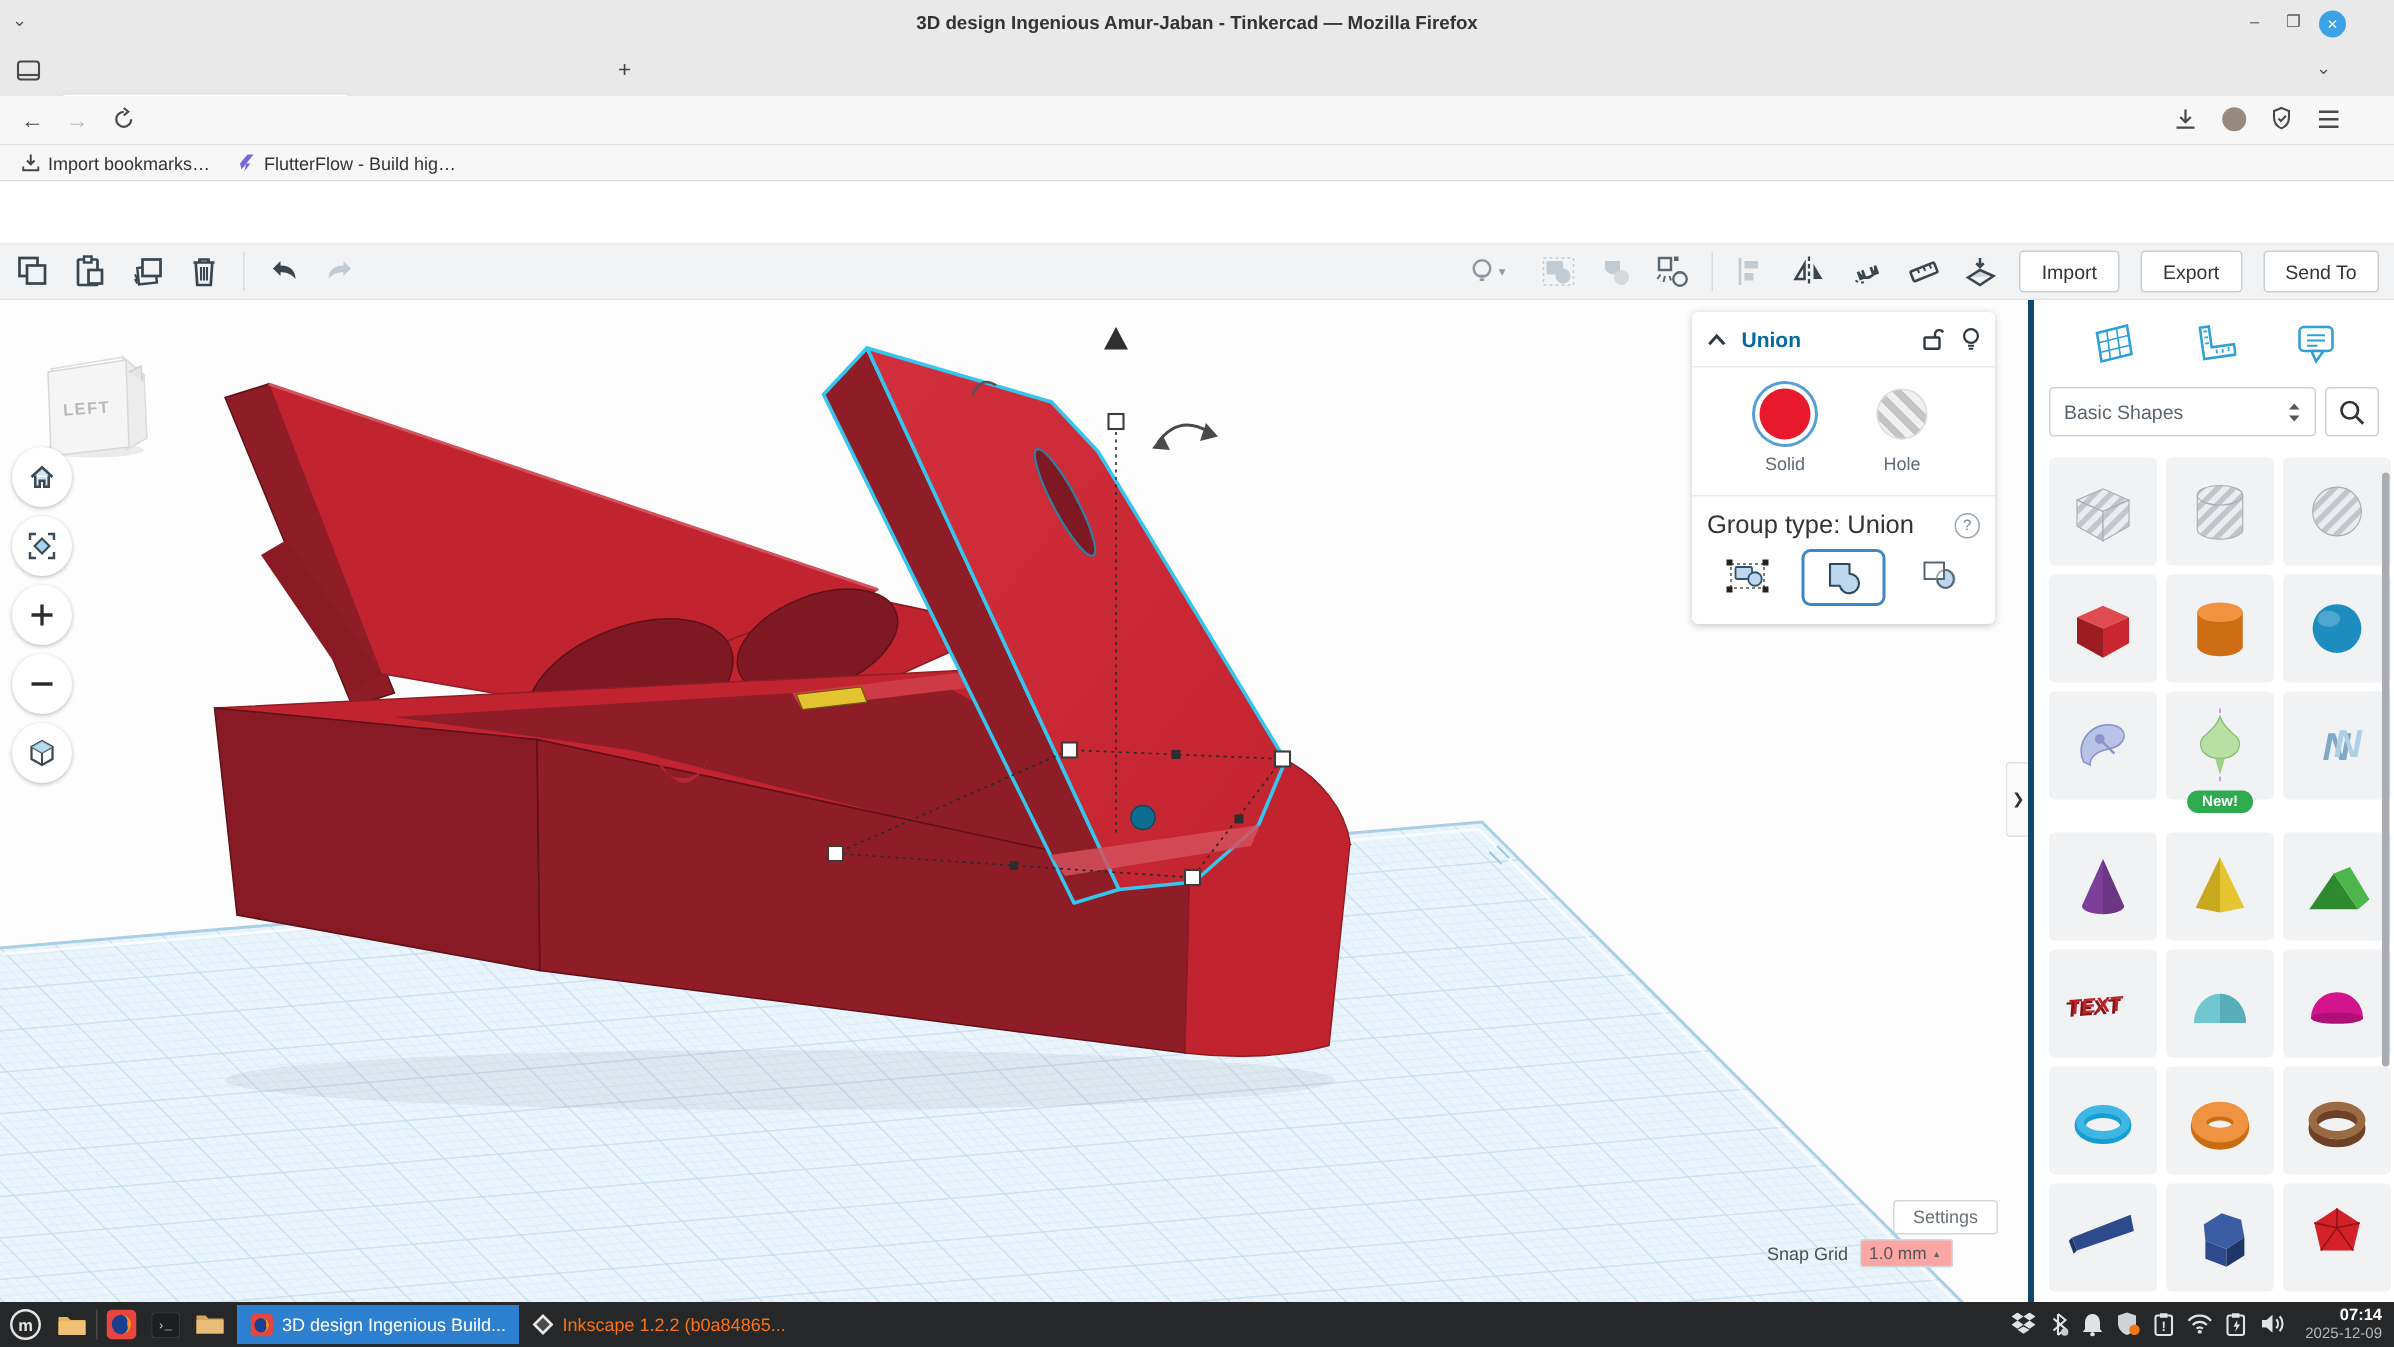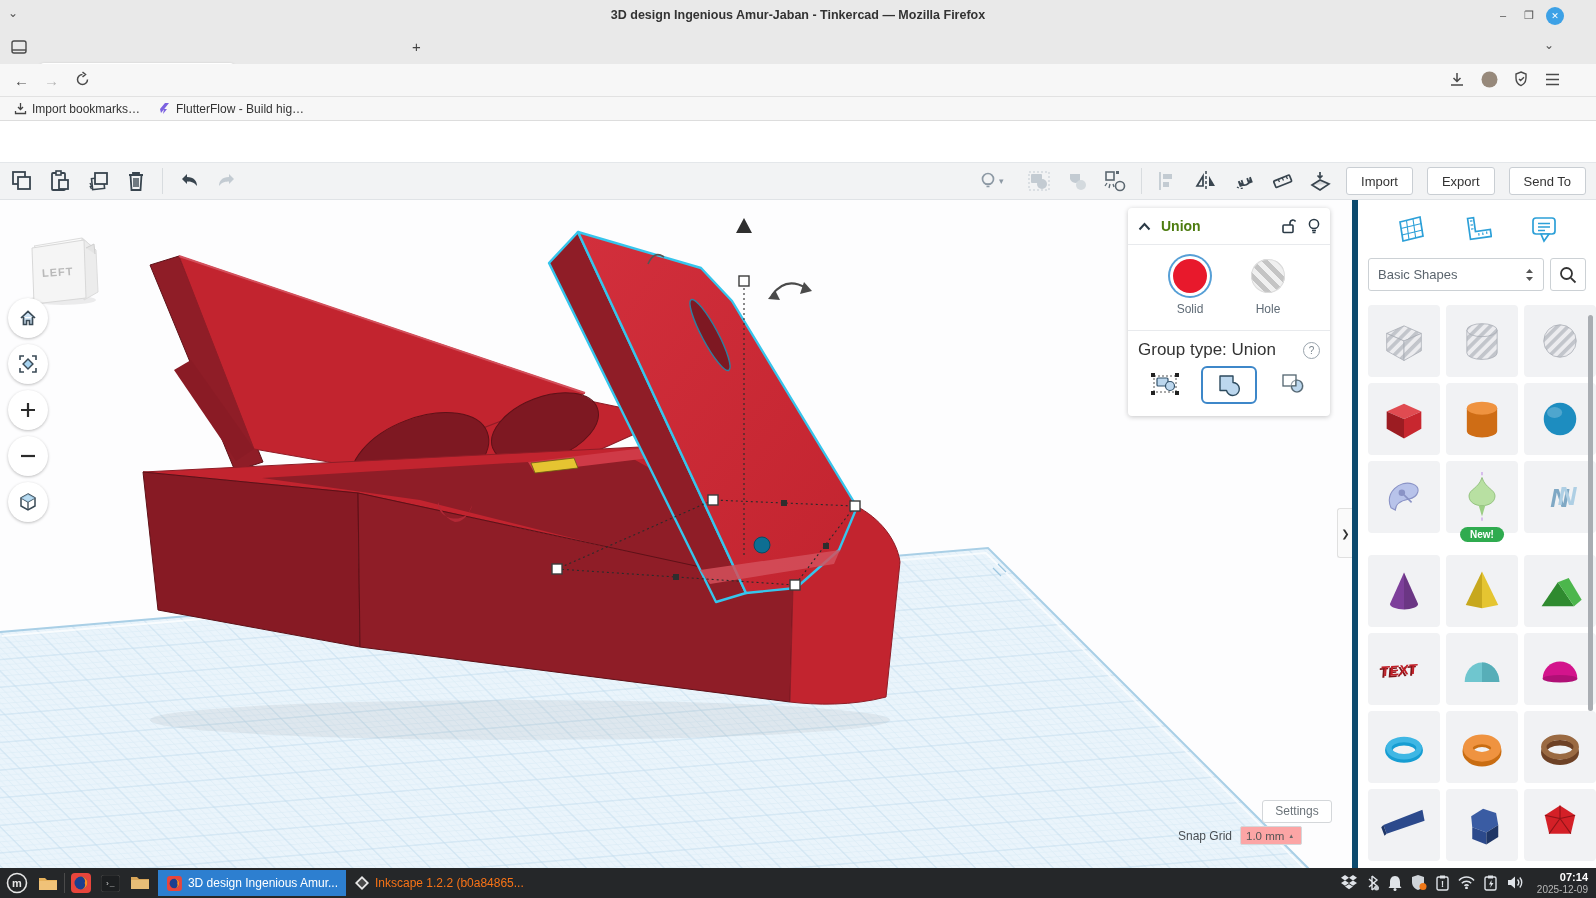--- a/index.html
+++ b/index.html
@@ -48,42 +48,42 @@
   .tbbtn{height:26px;padding:0 14px;background:#fff;border:1px solid #c9ced3;border-radius:3px;font-size:13px;color:#333;display:flex;align-items:center;}
 
   
   #canvas{left:0;top:200px;width:1352px;height:668px;background:#fdfdfe;overflow:hidden;}
   .navball{left:8px;width:40px;height:40px;border-radius:50%;background:#fff;box-shadow:0 1px 3px rgba(0,0,0,.25);display:flex;align-items:center;justify-content:center;}
   #viewcube .face{font-size:11px;font-weight:bold;fill:#b9b9b9;letter-spacing:1px;}
 
   
   #unionpanel{left:1128px;top:208px;width:202px;background:#fff;border-radius:4px;box-shadow:0 1px 5px rgba(0,0,0,.22);}
   #up-head{display:flex;align-items:center;height:36px;padding:0 10px;border-bottom:1px solid #e8eaed;}
-  #up-title{font-size:14px;font-weight:bold;color:#4d7c0f;margin-left:10px;flex:1;}
+  #up-title{font-size:14px;font-weight:bold;color:#0369a1;margin-left:10px;flex:1;}
   .swatchwrap{display:flex;flex-direction:column;align-items:center;}
   .swatch{width:34px;height:34px;border-radius:50%;}
   #sw-solid{background:#e8192c;box-shadow:0 0 0 3px #fff,0 0 0 5px #569fd6;}
   #sw-hole{background:repeating-linear-gradient(45deg,#c4c4c4 0 5px,#f0f0f0 5px 10px);box-shadow:inset 0 0 0 1px #ddd;}
   .swlbl{font-size:12px;color:#5f6b76;margin-top:9px;}
   #up-grouprow{display:flex;align-items:center;padding:9px 10px 4px;}
   #up-grouplabel{font-size:17px;color:#333;flex:1;}
   #up-help{width:15px;height:15px;border:1px solid #9aa4ad;border-radius:50%;color:#7a848d;font-size:10px;text-align:center;line-height:15px;}
   #up-buttons{display:flex;gap:9px;padding:2px 10px 12px;}
   .gtbtn{width:54px;height:34px;border:1px solid transparent;border-radius:6px;display:flex;align-items:center;justify-content:center;}
   .gtbtn.sel{border:2px solid #3d87c9;}
 
   
   #settingsbtn{left:1262px;top:800px;width:68px;height:21px;background:#fff;border:1px solid #d4d7da;border-radius:3px;font-size:12px;color:#6b7379;text-align:center;line-height:21px;}
   #snapgrid{left:1178px;top:826px;display:flex;align-items:center;gap:8px;}
   #snaplbl{font-size:12px;color:#4a4f54;}
   #snapval{width:62px;height:19px;background:#fca5a5;border:1px solid #d4d7da;border-radius:2px;font-size:11.5px;color:#555;display:flex;align-items:center;padding:0 5px;box-sizing:border-box;gap:5px;}
   #collapse{left:1337px;top:508px;width:15px;height:48px;background:#fafafa;border:1px solid #e0e0e0;border-right:none;border-radius:3px 0 0 3px;display:flex;align-items:center;justify-content:center;font-size:10px;color:#333;}
 
   
-  #shapespanel{left:1352px;top:200px;width:244px;height:668px;background:#fff;border-left:6px solid #0c4a6e;box-sizing:border-box;overflow:hidden;}
+  #shapespanel{left:1352px;top:200px;width:244px;height:668px;background:#fff;border-left:4px solid #0c4a6e;box-sizing:border-box;overflow:hidden;}
   #sp-icons{display:flex;justify-content:space-around;padding:14px 18px 10px;}
   #sp-filter{display:flex;gap:6px;padding:4px 10px 10px;}
   #sp-select{flex:1;height:33px;border:1px solid #ccd1d5;border-radius:3px;display:flex;align-items:center;padding:0 9px;font-size:13px;color:#5a646d;box-sizing:border-box;}
   #sp-search{width:36px;height:33px;border:1px solid #ccd1d5;border-radius:3px;display:flex;align-items:center;justify-content:center;box-sizing:border-box;}
   #sp-grid{position:relative;display:grid;grid-template-columns:repeat(3,72px);gap:6px;padding:4px 0 0 10px;}
   .tile{position:relative;width:72px;height:72px;background:#f1f2f4;border-radius:4px;display:flex;align-items:center;justify-content:center;}
   .newbadge{position:absolute;left:50%;transform:translateX(-50%);bottom:-9px;background:#2fab4f;color:#fff;font-size:10px;font-weight:bold;padding:2px 10px;border-radius:9px;white-space:nowrap;z-index:3;}
   .rowgap{height:10px;grid-column:1/4;}
   #sp-scroll{position:absolute;right:3px;top:115px;width:5px;height:396px;background:#a9adb2;border-radius:3px;}
 
@@ -799,21 +799,21 @@
           <path d="M1,2 h6 l2,2 h10 v10 H1 Z" fill="#d8a558"></path>
           <path d="M1,5 h18 v9 H1 Z" fill="#e7bd77"></path>
         </svg>
     </span>
     <div class="task active">
       <svg width="15" height="15" viewBox="0 0 20 20">
           <rect width="20" height="20" rx="4" fill="#e8453c"></rect>
           <circle cx="10" cy="10" r="6.5" fill="#1b3f8f"></circle>
           <path d="M10,3.5 A6.5,6.5 0 0 1 16.5,10 A6.5,6.5 0 0 1 10,16.5 A4.5,4.5 0 0 0 13.7,10 A4.8,4.8 0 0 0 10,3.5Z" fill="#ff8a1e"></path>
         </svg>
-      <span class="tl">3D design Ingenious Amur...</span>
+      <span class="tl">3D design Ingenious Build...</span>
     </div>
     <div class="task">
       <svg width="14" height="14" viewBox="0 0 14 14">
           <polygon points="7,0 14,7 7,14 0,7" fill="#e9e9e9"></polygon>
           <polygon points="7,2.5 11.5,7 7,11.5 2.5,7" fill="#4a4a4a"></polygon>
         </svg>
       <span class="tl">Inkscape 1.2.2 (b0a84865...</span>
     </div>
     <div id="tray">
       <svg width="16" height="15" viewBox="0 0 16 15">

